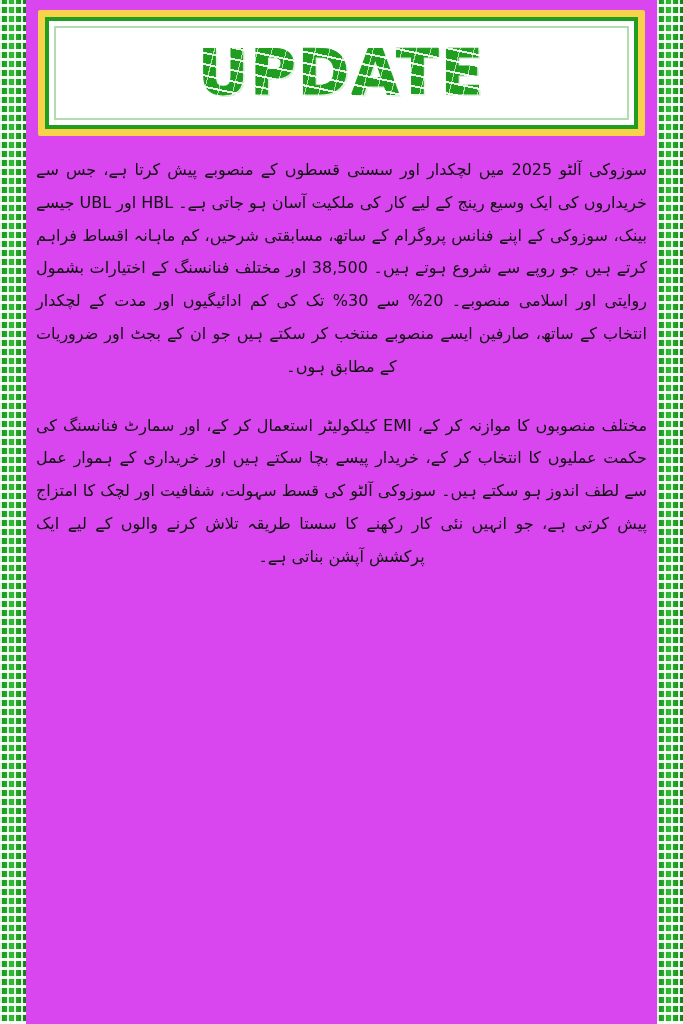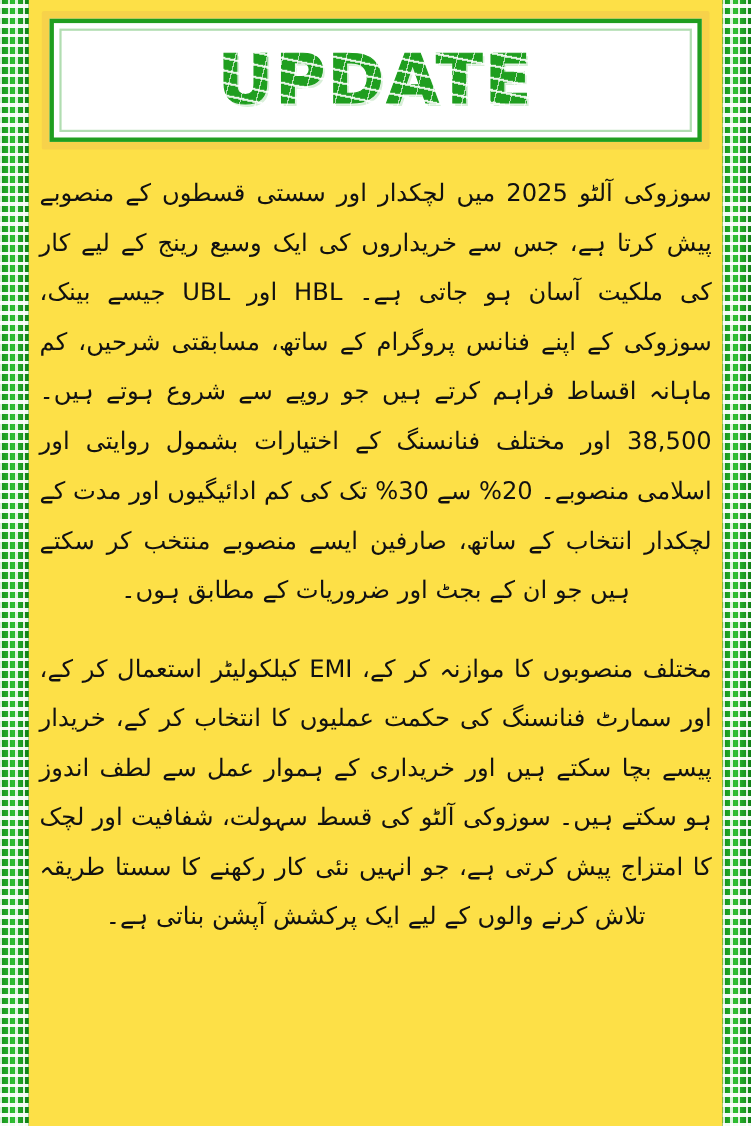--- a/index.html
+++ b/index.html
@@ -12,21 +12,21 @@
     background: #ffffff;
     font-family: "Liberation Serif", serif;
     overflow: hidden;
     position: relative;
   }
 
   
   .page {
     position: absolute;
     inset: 0;
-    background: #fde047;
+    background: #d946ef;
     padding-left: 34px;
   }
   .side-border {
     position: absolute;
     top: 0;
     bottom: 0;
     width: 26px;
     background-color: #1faa23;
     background-image:
       repeating-linear-gradient(0deg,
@@ -101,21 +101,21 @@
 
   
   .article {
     margin: 18px 10px 0 10px;
     direction: rtl;
     text-align: justify;
     text-align-last: center;
   }
   .para {
     font-family: "DejaVu Sans", "Liberation Sans", sans-serif;
-    font-size: 22px;
+    font-size: 16px;
     line-height: 2.05;
     color: #111111;
     margin: 0 0 26px 0;
     direction: rtl;
     unicode-bidi: isolate;
   }
   .para.last { margin-bottom: 0; }
 </style>
 </head>
 <body>

